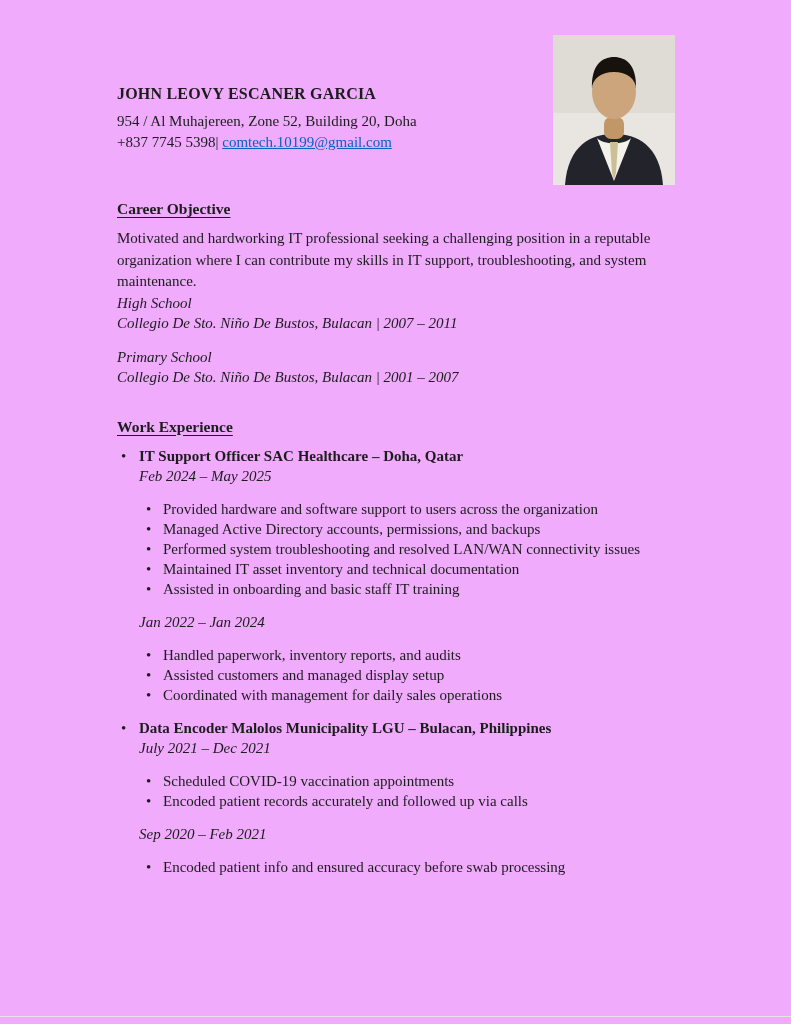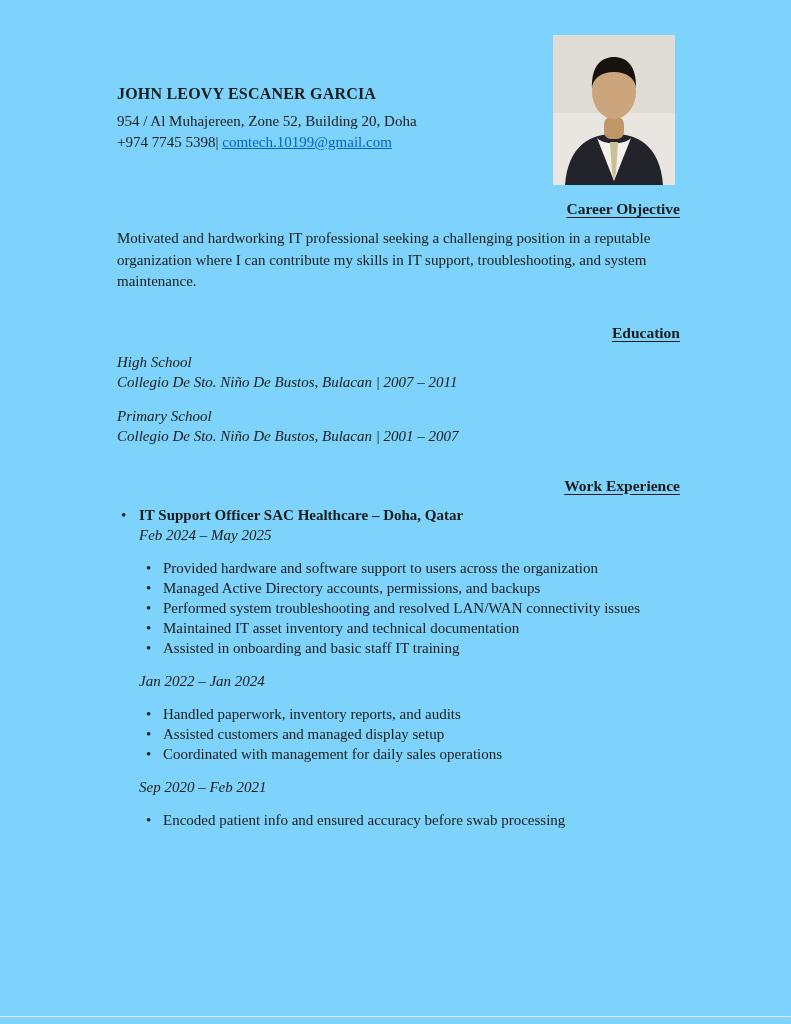--- a/index.html
+++ b/index.html
@@ -2,26 +2,26 @@
 <html><head>
 <meta charset="utf-8">
 <style>
   * { margin: 0; padding: 0; box-sizing: border-box; }
   html, body { background: #ffffff; }
   .page {
     position: relative;
     width: 791px;
     height: 1024px;
     margin: 0 auto;
-    background: #7dd3fc;
+    background: #f0abfc;
     font-family: "Liberation Serif", "DejaVu Serif", serif;
     color: #1c1c1c;
     font-size: 15px;
     line-height: 20px;
-    padding: 84px 111px 0 117px;
+    padding: 84px 60px 0 117px;
     overflow: hidden;
   }
   .page::after {
     content: "";
     position: absolute;
     left: 0; right: 0; bottom: 7px;
     border-top: 1px solid #e3e3e3;
   }
   
   .photo {
@@ -49,21 +49,20 @@
     text-decoration: underline;
   }
   
   h2 {
     font-size: 15.5px;
     font-weight: bold;
     text-decoration: underline;
     text-underline-offset: 3px;
     line-height: 20px;
     margin: 30px 0 9px 0;
-    text-align: right;
   }
   .sec-first h2 { margin-top: 0; }
   
   .objective { line-height: 21.5px; max-width: 566px; }
   
   .edu-entry { margin-bottom: 14px; }
   .edu-entry div { font-style: italic; line-height: 20px; }
   
   .job { margin-bottom: 13px; }
   .job-title {
@@ -109,30 +108,29 @@
       <path d="M57,107 L65,107 L63,138 L61,145 L59,138 Z" fill="#cbbf97"></path>
       <rect x="51" y="82" width="20" height="22" rx="7" fill="#c19768"></rect>
       <ellipse cx="61" cy="57" rx="22" ry="27" fill="#cda57d"></ellipse>
       <path d="M39,54 C38,30 49,22 61,22 C73,22 84,30 83,54 C83,44 74,37 61,37 C48,37 39,44 39,54 Z" fill="#17120e"></path>
     </svg>
   </div>
 
   <header class="hdr">
     <h1>JOHN LEOVY ESCANER GARCIA</h1>
     <div class="addr">954 / Al Muhajereen, Zone 52, Building 20, Doha</div>
-    <div class="contact"><span>+974 7745 5398| </span><a href="#">comtech.10199@gmail.com</a></div>
+    <div class="contact"><span>+837 7745 5398| </span><a href="#">comtech.10199@gmail.com</a></div>
   </header>
 
   <section class="sec-first">
     <h2>Career Objective</h2>
     <p class="objective">Motivated and hardworking IT professional seeking a challenging position in a reputable organization where I can contribute my skills in IT support, troubleshooting, and system maintenance.</p>
   </section>
 
   <section>
-    <h2>Education</h2>
 
 
     <div class="edu-entry">
       <div>High School</div>
       <div>Collegio De Sto. Niño De Bustos, Bulacan | 2007 – 2011</div>
     </div>
 
     <div class="edu-entry">
       <div>Primary School</div>
       <div>Collegio De Sto. Niño De Bustos, Bulacan | 2001 – 2007</div>
@@ -156,20 +154,28 @@
 
     <div class="job">
       <div class="job-dates">Jan 2022 – Jan 2024</div>
       <div class="duties">
         <div class="duty">Handled paperwork, inventory reports, and audits</div>
         <div class="duty">Assisted customers and managed display setup</div>
         <div class="duty">Coordinated with management for daily sales operations</div>
       </div>
     </div>
 
+    <div class="job">
+      <div class="job-title">Data Encoder Malolos Municipality LGU – Bulacan, Philippines</div>
+      <div class="job-dates">July 2021 – Dec 2021</div>
+      <div class="duties">
+        <div class="duty">Scheduled COVID-19 vaccination appointments</div>
+        <div class="duty">Encoded patient records accurately and followed up via calls</div>
+      </div>
+    </div>
 
     <div class="job">
       <div class="job-dates">Sep 2020 – Feb 2021</div>
       <div class="duties">
         <div class="duty">Encoded patient info and ensured accuracy before swab processing</div>
 
       </div>
     </div>
   </section>
 

